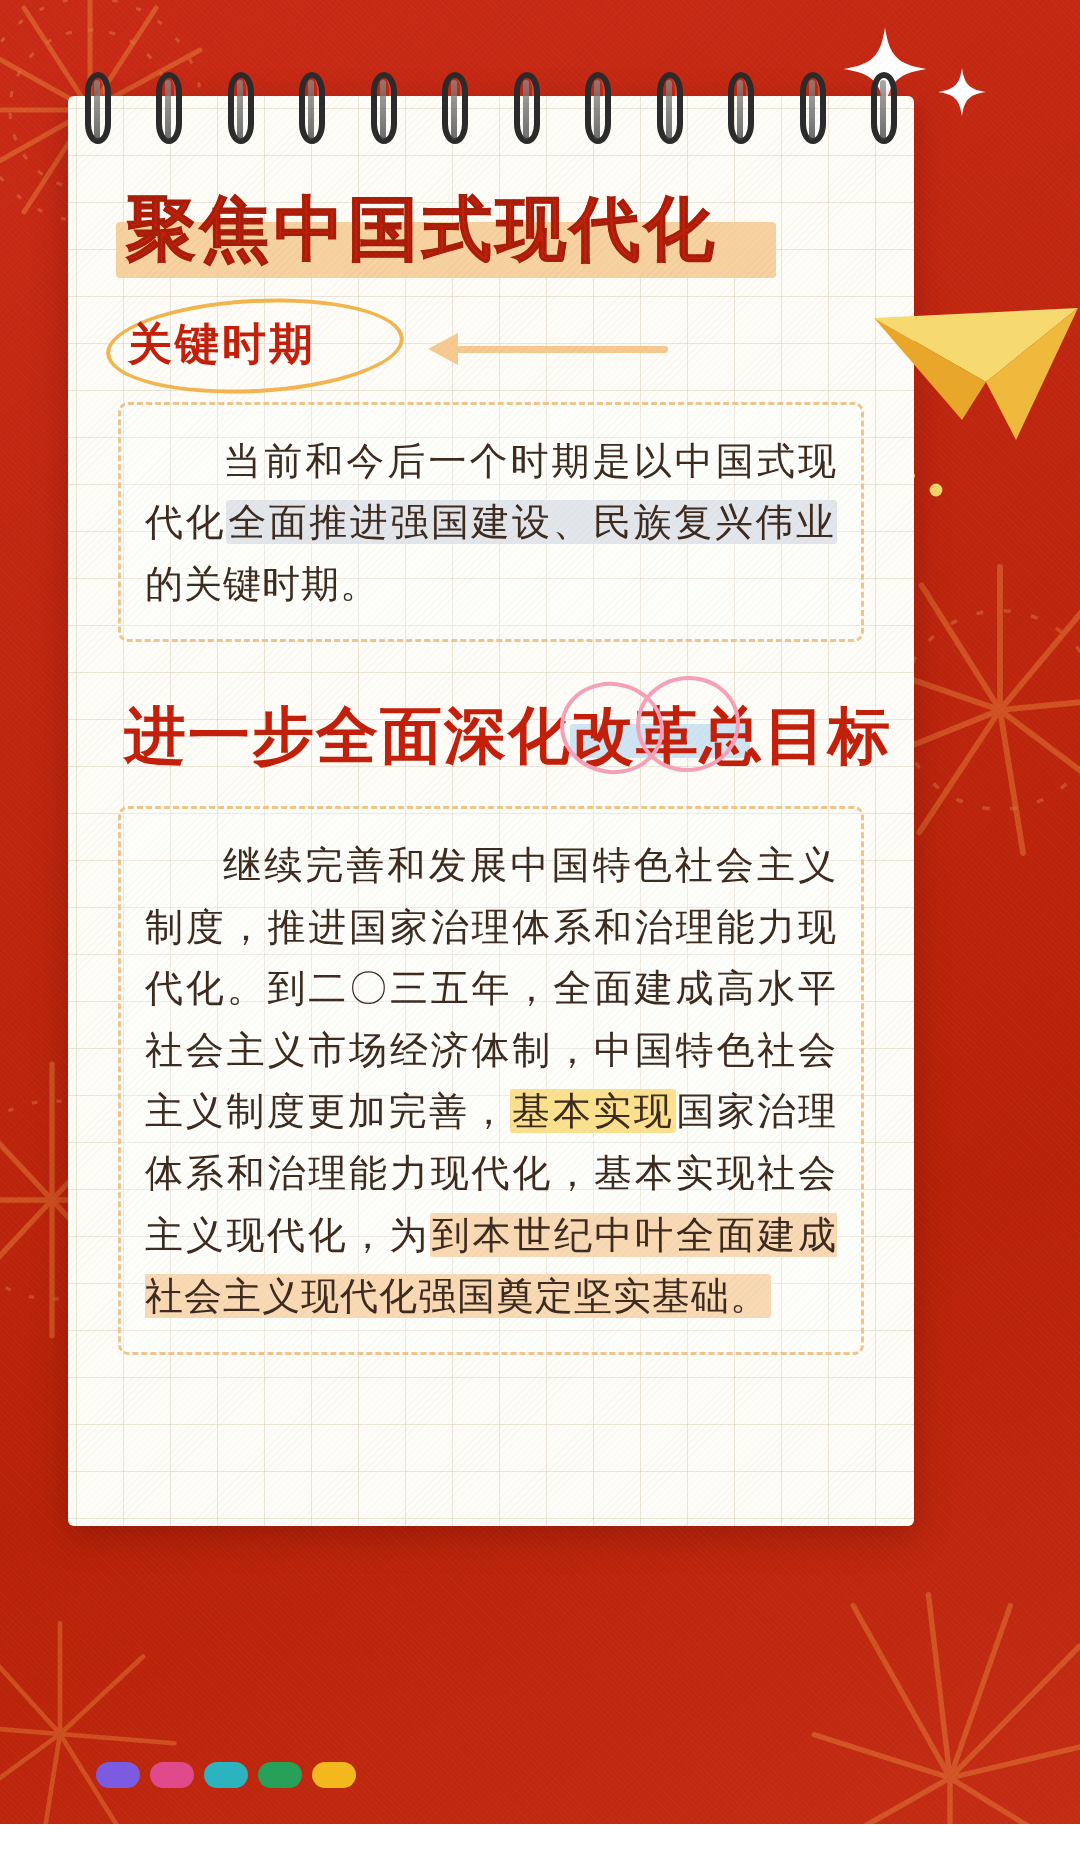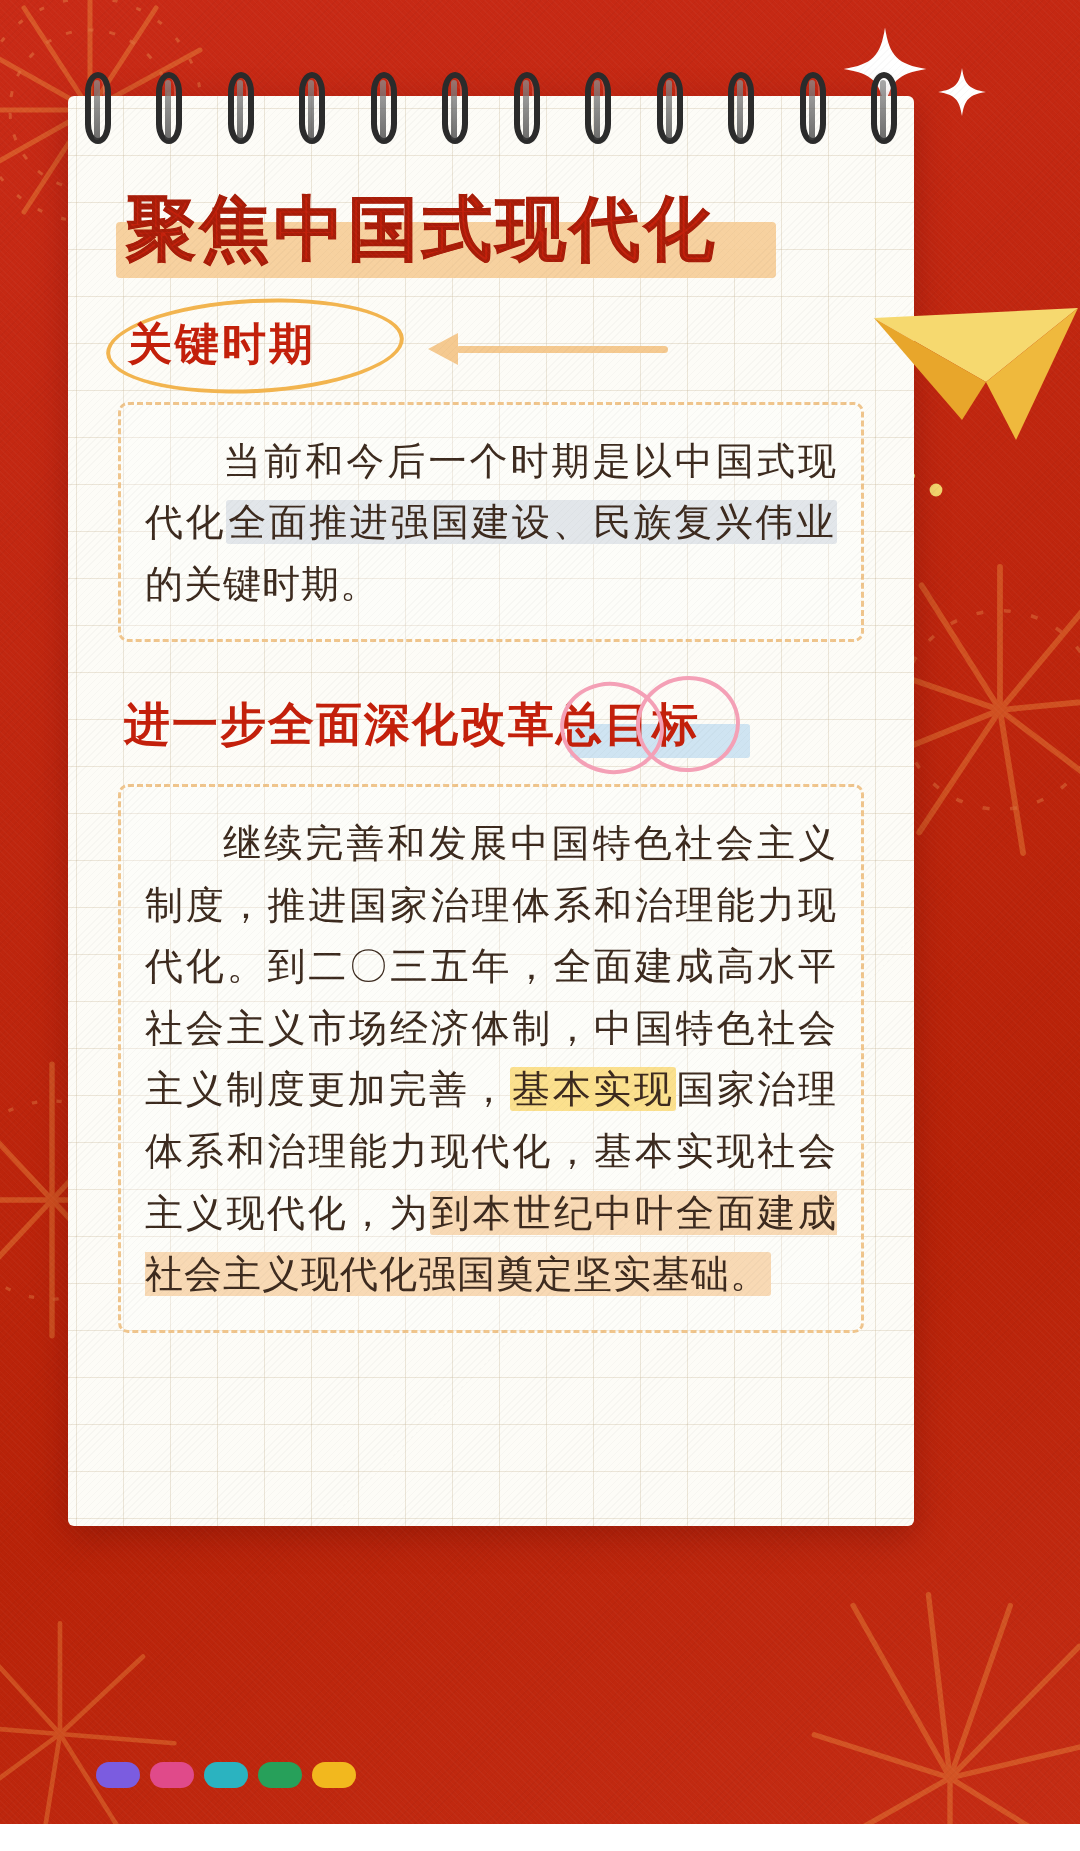--- a/index.html
+++ b/index.html
@@ -241,21 +241,21 @@
     top: 30px;
     width: 180px;
     height: 34px;
     background: #cfe4f2;
     border-radius: 3px;
   }
   .sec2 {
     position: relative;
     font-family: "DejaVu Serif", "Liberation Serif", serif;
     font-weight: 700;
-    font-size: 46px;
+    font-size: 62px;
     letter-spacing: 2px;
     color: #c3200b;
     white-space: nowrap;
     z-index: 2;
   }
   .loop {
     position: absolute;
     border: 4px solid #f4a0b6;
     border-radius: 50%;
     z-index: 3;

